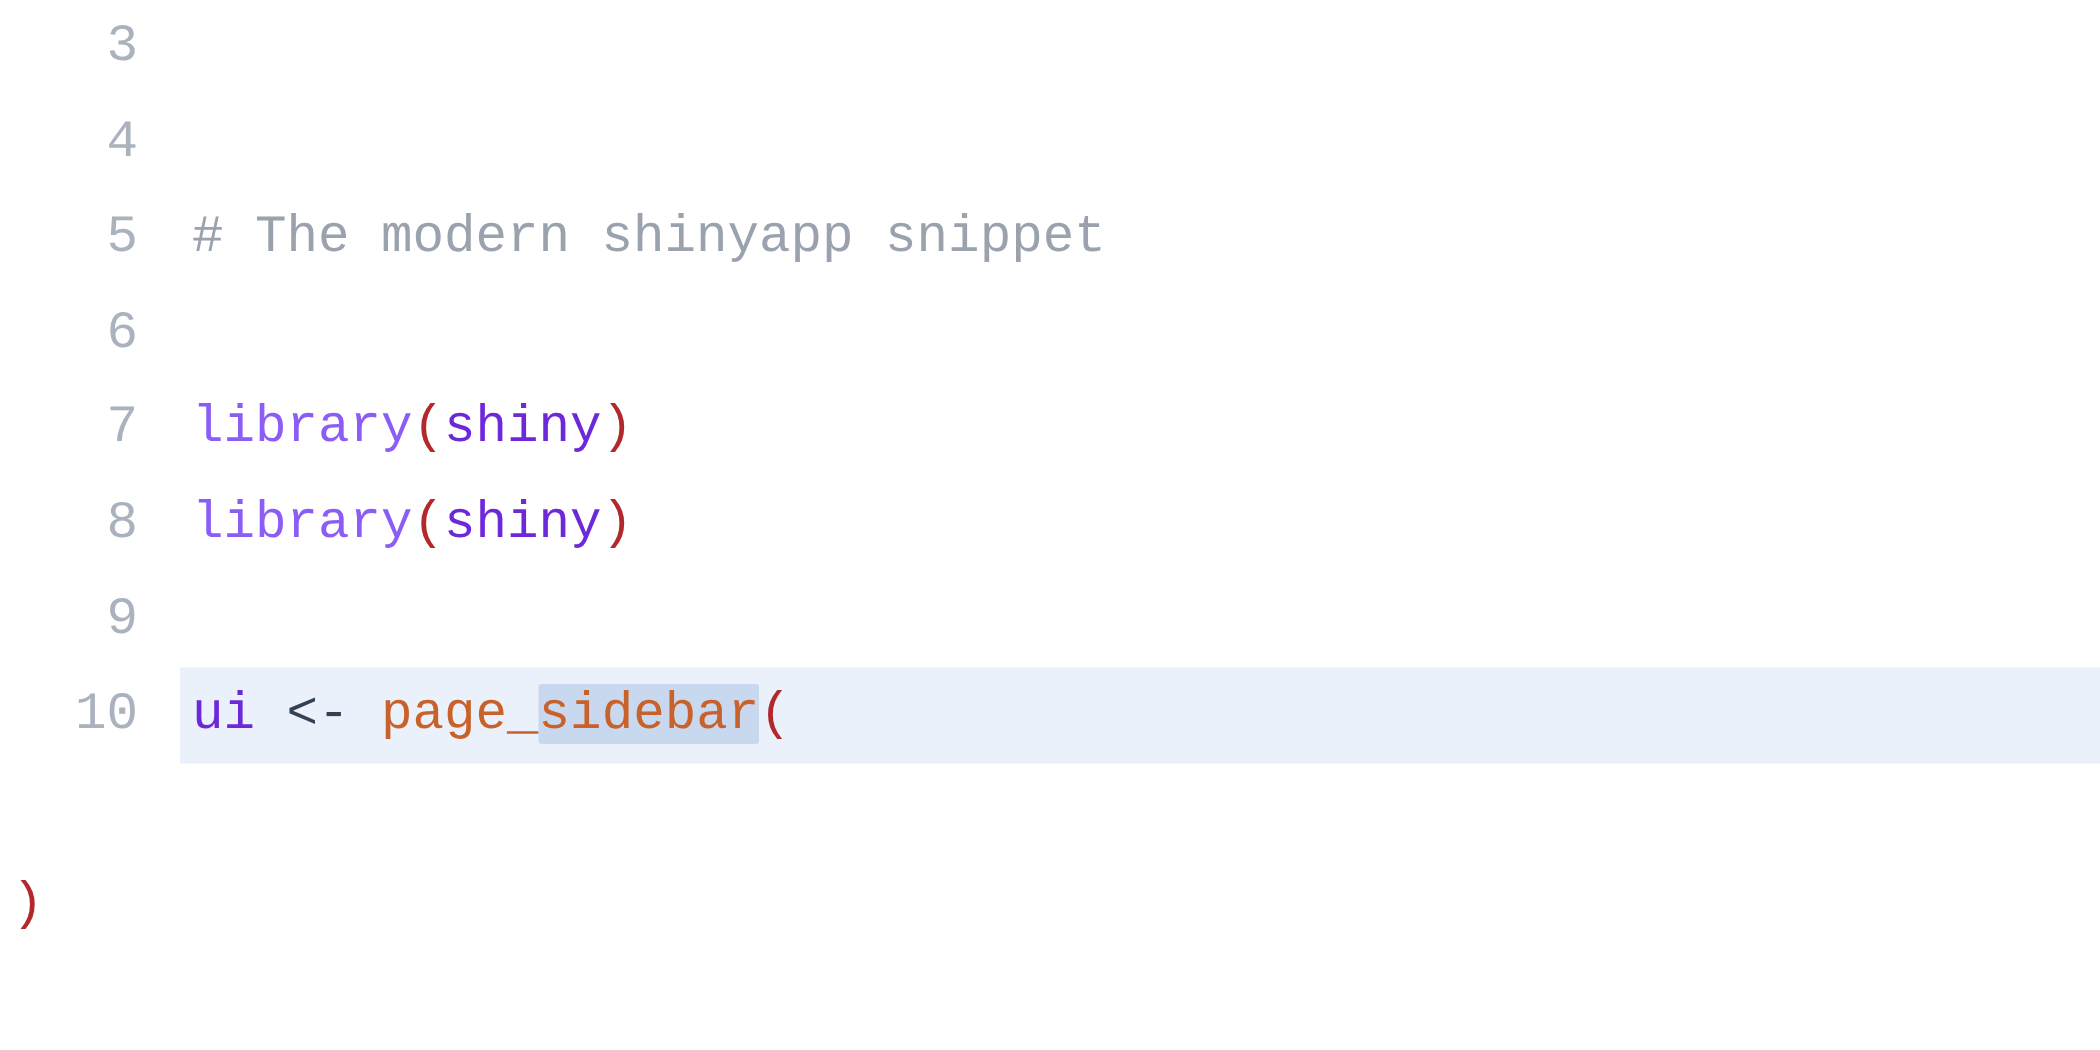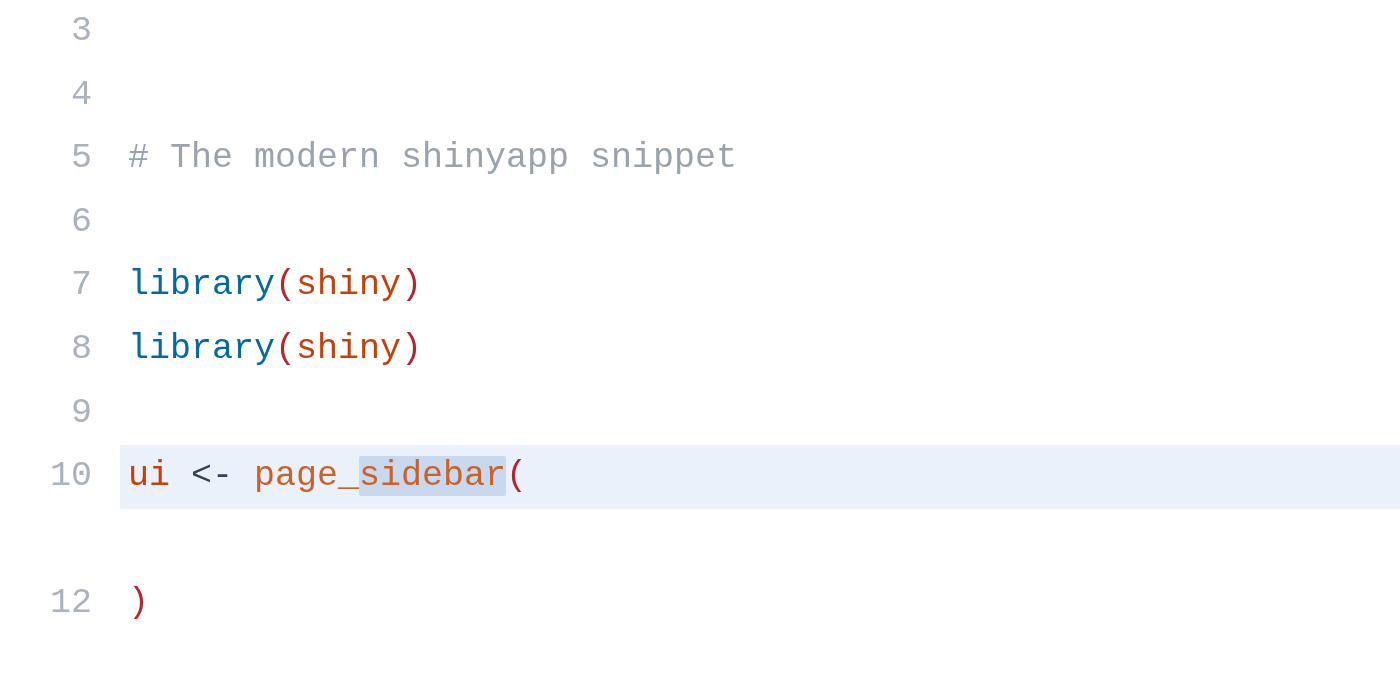--- a/index.html
+++ b/index.html
@@ -37,22 +37,22 @@
     font-variant-numeric: tabular-nums;
   }
   .code {
     flex: 1;
     padding-left: 8px;
     height: 100%;
     display: flex;
     align-items: flex-start;
   }
   .tok-comment { color: #9aa3ad; }
-  .tok-ident-dark { color: #0369a1; }
-  .tok-ident-dark2 { color: #c2410c; }
+  .tok-ident-dark { color: #8b5cf6; }
+  .tok-ident-dark2 { color: #6d28d9; }
   .tok-paren { color: #b3282d; }
   .tok-op { color: #334155; }
   .tok-func { color: #c9622a; }
   .sel {
     background: #c7d8ef;
     border-radius: 2px;
   }
 </style>
 </head>
 <body>
@@ -60,15 +60,15 @@
 <div class="editor">
     <div class="line"><div class="gutter">3</div><div class="code"><span></span></div></div>
     <div class="line"><div class="gutter">4</div><div class="code"><span></span></div></div>
     <div class="line"><div class="gutter">5</div><div class="code"><span><span class="tok-comment"># The modern shinyapp snippet</span></span></div></div>
     <div class="line"><div class="gutter">6</div><div class="code"><span></span></div></div>
     <div class="line"><div class="gutter">7</div><div class="code"><span><span class="tok-ident-dark">library</span><span class="tok-paren">(</span><span class="tok-ident-dark2">shiny</span><span class="tok-paren">)</span></span></div></div>
     <div class="line"><div class="gutter">8</div><div class="code"><span><span class="tok-ident-dark">library</span><span class="tok-paren">(</span><span class="tok-ident-dark2">shiny</span><span class="tok-paren">)</span></span></div></div>
     <div class="line"><div class="gutter">9</div><div class="code"><span></span></div></div>
     <div class="line highlighted"><div class="gutter">10</div><div class="code"><span><span class="tok-ident-dark2">ui </span><span class="tok-op">&lt;-</span><span> </span><span class="tok-func">page_</span><span class="tok-func sel">sidebar</span><span class="tok-paren">(</span></span></div></div>
     <div class="line"><div class="code"><span></span></div></div>
-    <div class="line"><div class="gutter">12</div><div class="code"><span><span class="tok-paren">)</span></span></div></div>
+    <div class="line"><div class="code"><span><span class="tok-paren">)</span></span></div></div>
     <div class="line"><div class="code"><span></span></div></div>
   </div>
 
 </body></html>

